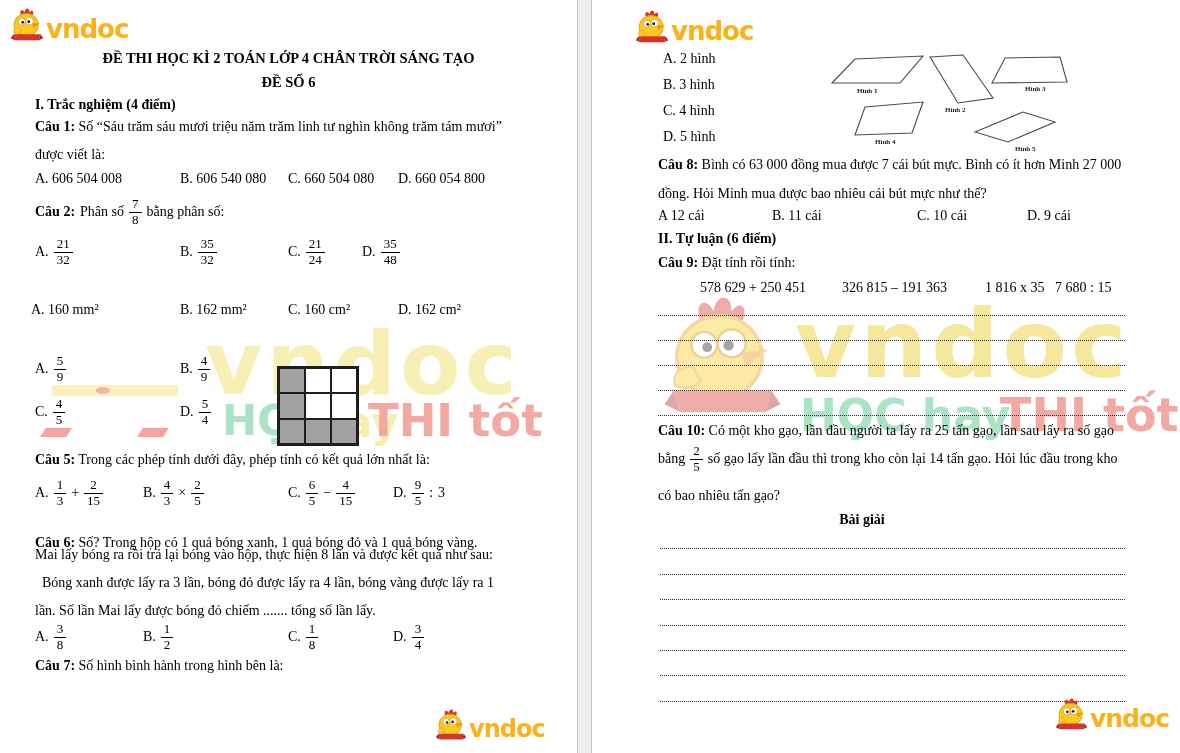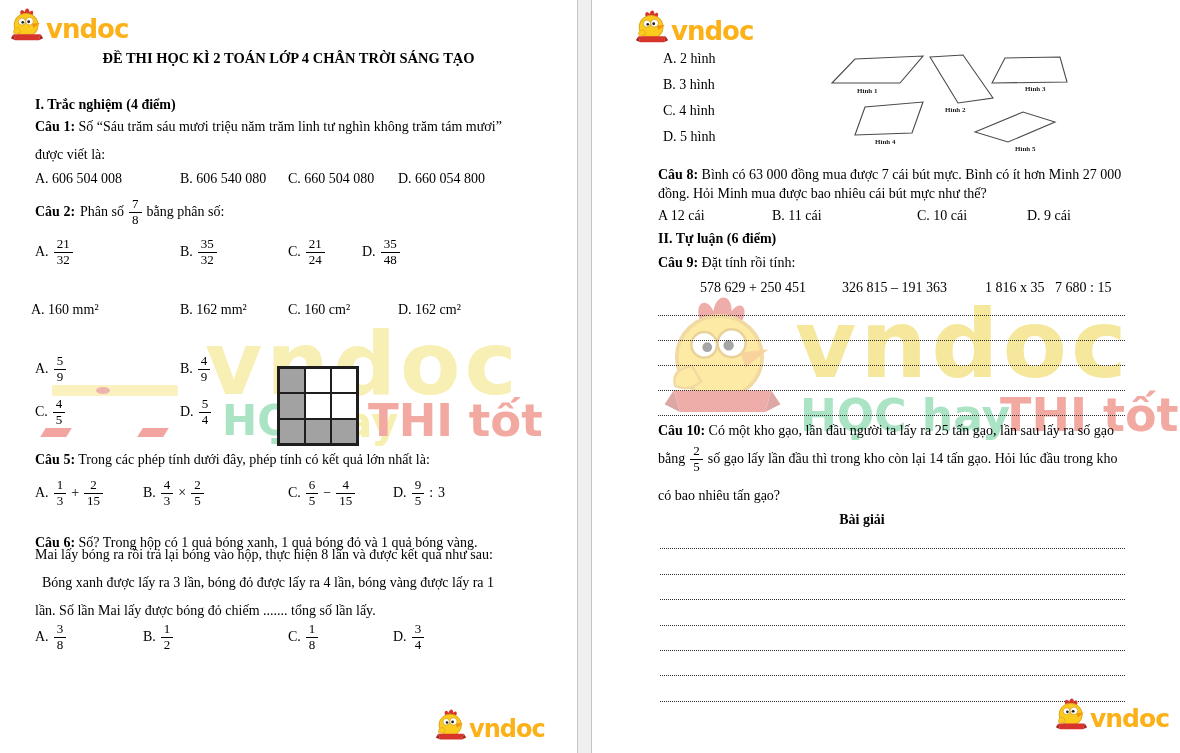--- a/index.html
+++ b/index.html
@@ -72,20 +72,21 @@
   <div class="wedge" style="left:140px;top:428px;"></div>
 
   <div class="logo abs" style="left:10px;top:8px;">
     <svg width="34" height="34" viewBox="0 0 40 40">
         <use href="#chick"></use>
       </svg>
     <span class="logo-word" style="color: rgb(251, 177, 23);">vndoc</span>
   </div>
 
   <div class="abs t b center" style="top:50px;font-size:14.5px;">ĐỀ THI HỌC KÌ 2 TOÁN LỚP 4 CHÂN TRỜI SÁNG TẠO</div>
+  <div class="abs t b center" style="top:74px;font-size:14.5px;">ĐỀ SỐ 6</div>
   <div class="abs t b" style="left:35px;top:97px;">I. Trắc nghiệm (4 điểm)</div>
 
   <div class="abs t" style="left:35px;top:119px;">
     <span class="b">Câu 1:</span>
     <span>Số “Sáu trăm sáu mươi triệu năm trăm linh tư nghìn không trăm tám mươi”</span>
   </div>
   <div class="abs t" style="left:35px;top:147px;">được viết là:</div>
   <div>
     <span class="abs t" style="left:35px;top:171px;">A. 606 504 008</span>
     <span class="abs t" style="left:180px;top:171px;">B. 606 540 080</span>
@@ -259,20 +260,24 @@
       </span>
   </span>
   <span class="abs fopt" style="left:393px;top:622px;">
     <span>D.</span>
     <span class="frac">
         <span class="num">3</span>
         <span class="den">4</span>
       </span>
   </span>
 
+  <div class="abs t" style="left:35px;top:658px;">
+    <span class="b">Câu 7:</span>
+    <span>Số hình bình hành trong hình bên là:</span>
+  </div>
 
   <div class="logo abs" style="left:435px;top:709px;">
     <svg width="32" height="32" viewBox="0 0 40 40">
         <use href="#chick"></use>
       </svg>
     <span class="logo-word" style="font-size: 24px; color: rgb(251, 177, 23);">vndoc</span>
   </div>
 </div>
 
 <div id="page-gap"></div>
@@ -304,21 +309,21 @@
     <polygon points="165,35 178,10 233,9 240,34" fill="none" stroke="#4a4a4a" stroke-width="1.1"></polygon>
     <polygon points="28,87 38,59 96,54 85,85" fill="none" stroke="#4a4a4a" stroke-width="1.1"></polygon>
     <polygon points="148,84 196,64 228,74 181,94" fill="none" stroke="#4a4a4a" stroke-width="1.1"></polygon>
     <text x="30" y="45" font-size="7" font-weight="600" fill="#222">Hình 1</text>
     <text x="118" y="64" font-size="7" font-weight="600" fill="#222">Hình 2</text>
     <text x="198" y="43" font-size="7" font-weight="600" fill="#222">Hình 3</text>
     <text x="48" y="96" font-size="7" font-weight="600" fill="#222">Hình 4</text>
     <text x="188" y="103" font-size="7" font-weight="600" fill="#222">Hình 5</text>
   </svg>
 
-  <div class="abs t" style="left:66px;top:167px;">
+  <div class="abs t" style="left:66px;top:157px;">
     <span class="b">Câu 8:</span>
     <span>Bình có 63 000 đồng mua được 7 cái bút mực. Bình có ít hơn Minh 27 000</span>
   </div>
   <div class="abs t" style="left:66px;top:186px;">đồng. Hỏi Minh mua được bao nhiêu cái bút mực như thế?</div>
   <div>
     <span class="abs t" style="left:66px;top:208px;">A 12 cái</span>
     <span class="abs t" style="left:180px;top:208px;">B. 11 cái</span>
     <span class="abs t" style="left:325px;top:208px;">C. 10 cái</span>
     <span class="abs t" style="left:435px;top:208px;">D. 9 cái</span>
   </div>

